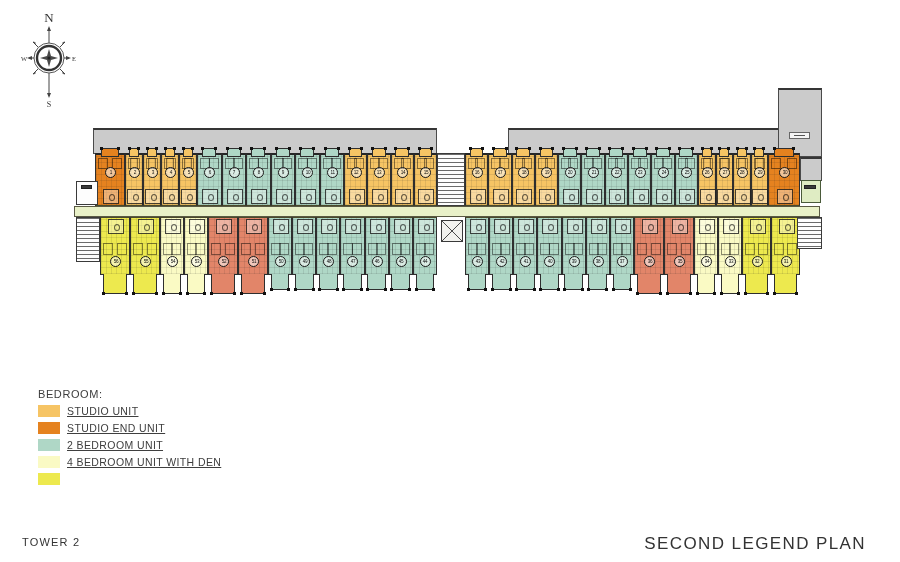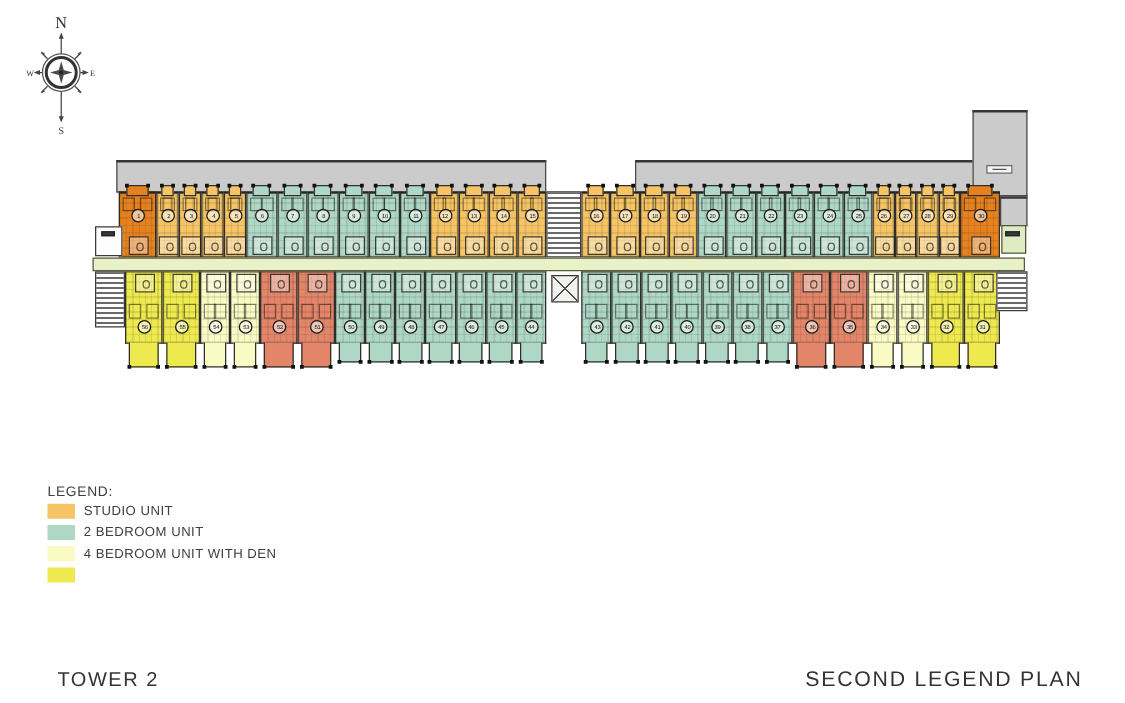--- a/index.html
+++ b/index.html
@@ -53,26 +53,26 @@
   .tbalc{position:absolute;top:-7px;left:18%;right:18%;height:7px;border:1px solid #2e2e2e;z-index:2;}
   .tbalc::before,.tbalc::after{content:"";position:absolute;top:-2px;width:3px;height:3px;background:#111;}
   .tbalc::before{left:-2px;} .tbalc::after{right:-2px;}
   .bbalc{position:absolute;left:8%;right:8%;border:1px solid #2e2e2e;border-top:none;z-index:2;}
   .bbalc::before,.bbalc::after{content:"";position:absolute;bottom:-2px;width:3px;height:3px;background:#111;}
   .bbalc::before{left:-2px;} .bbalc::after{right:-2px;}
 
   
   #legend{position:absolute;left:38px;top:388px;}
   #legend-title{font-size:11px;letter-spacing:.6px;color:#3d3d3d;margin-bottom:3px;}
-  .lrow{display:flex;align-items:flex-start;height:16px;margin-top:1px;}
+  .lrow{display:flex;align-items:center;height:16px;margin-top:1px;text-decoration:underline;}
   .swatch{width:22px;height:12px;margin-right:7px;flex:0 0 auto;}
   .llabel{font-size:10.5px;letter-spacing:.4px;color:#3d3d3d;white-space:nowrap;}
 
   
-  #tower-title{position:absolute;left:46px;top:536px;font-size:16px;letter-spacing:1.2px;color:#333;}
+  #tower-title{position:absolute;left:22px;top:536px;font-size:11px;letter-spacing:1.2px;color:#333;}
   #plan-title{position:absolute;right:34px;top:534px;font-size:17px;letter-spacing:1.4px;color:#333;}
 
   
   #compass{position:absolute;left:20px;top:6px;}
   #compass text{fill:#333;font-family:"Liberation Serif", serif;}
 </style>
 </head>
 <body>
 
 <svg id="compass" width="58" height="104" viewBox="0 0 58 104">
@@ -617,27 +617,31 @@
         <span>31</span>
       </div>
       <div class="pod"></div>
       <div class="furn fa"></div>
       <div class="furn fb"></div>
       <div class="bbalc" style="bottom: -20px; height: 19px; background: rgb(237, 233, 78);"></div>
     </div>
   </div>
 
 <div id="legend">
-  <div id="legend-title">LEGEND:</div>
+  <div id="legend-title">BEDROOM:</div>
   <div id="legend-items">
       <div class="lrow">
         <div class="swatch" style="background: rgb(246, 196, 100);"></div>
         <div class="llabel">STUDIO UNIT</div>
       </div>
       <div class="lrow">
+        <div class="swatch" style="background: rgb(229, 130, 31);"></div>
+        <div class="llabel">STUDIO END UNIT</div>
+      </div>
+      <div class="lrow">
         <div class="swatch" style="background: rgb(175, 215, 198);"></div>
         <div class="llabel">2 BEDROOM UNIT</div>
       </div>
       <div class="lrow">
         <div class="swatch" style="background: rgb(250, 250, 196);"></div>
         <div class="llabel">4 BEDROOM UNIT WITH DEN</div>
       </div>
       <div class="lrow">
         <div class="swatch" style="background: rgb(237, 233, 78);"></div>
       </div>

